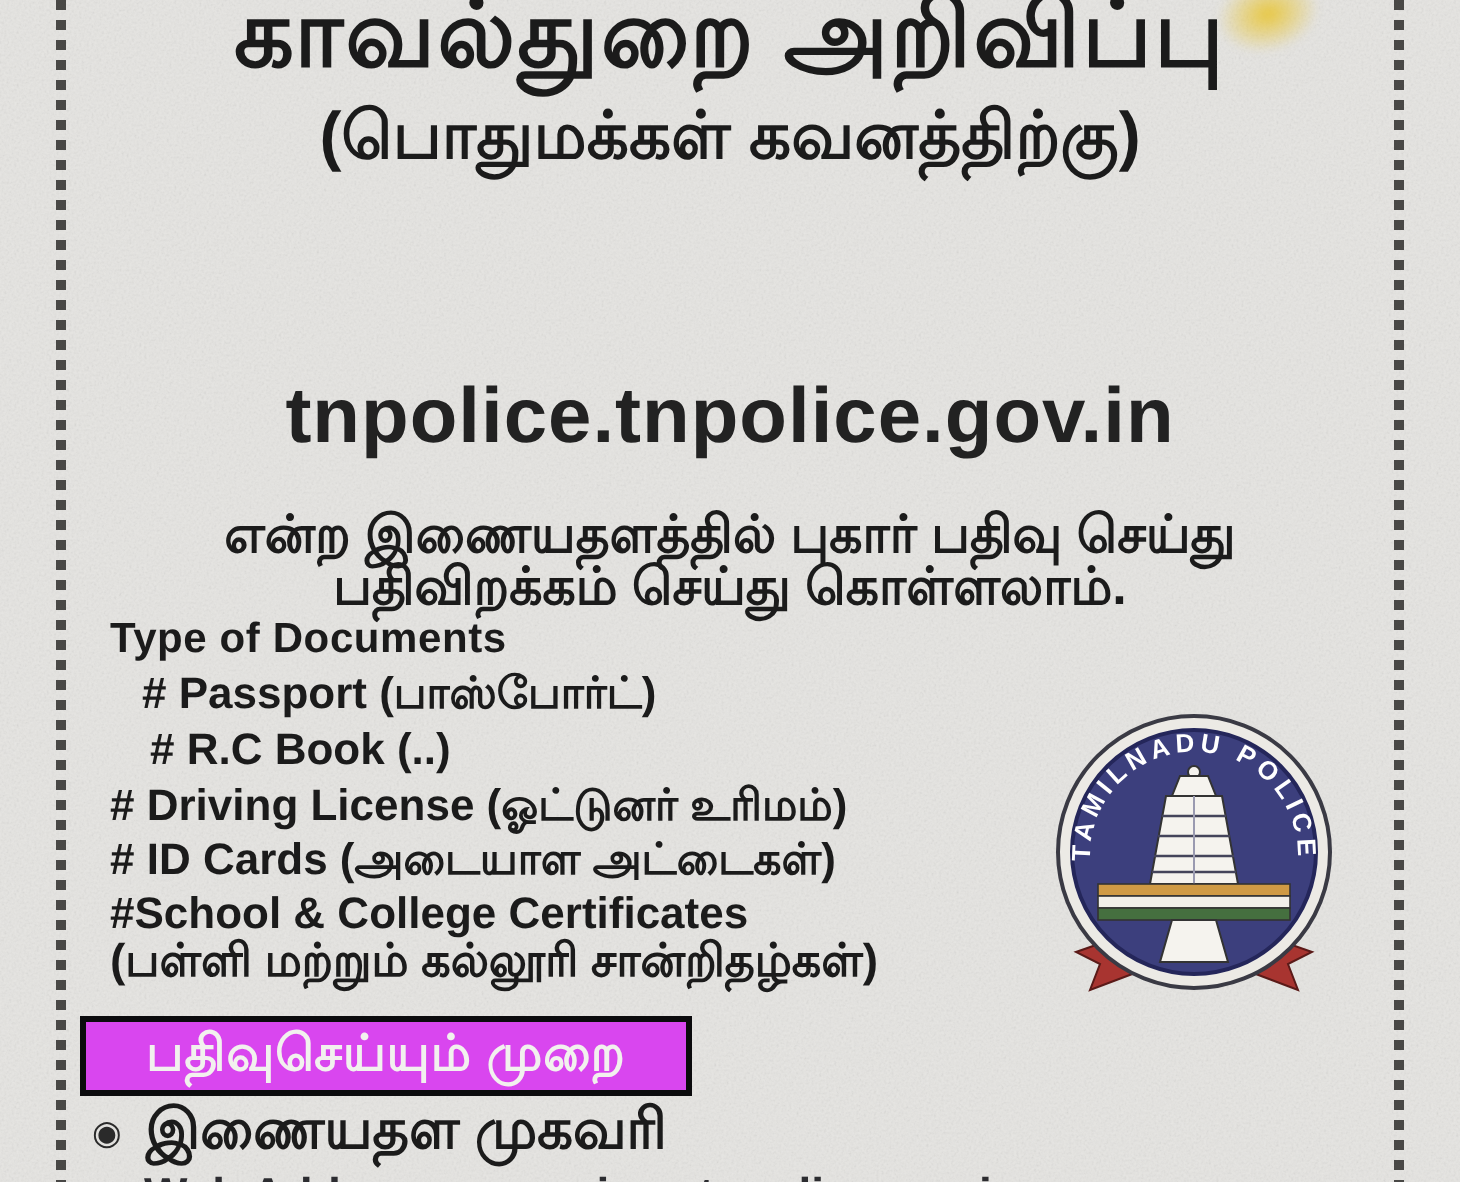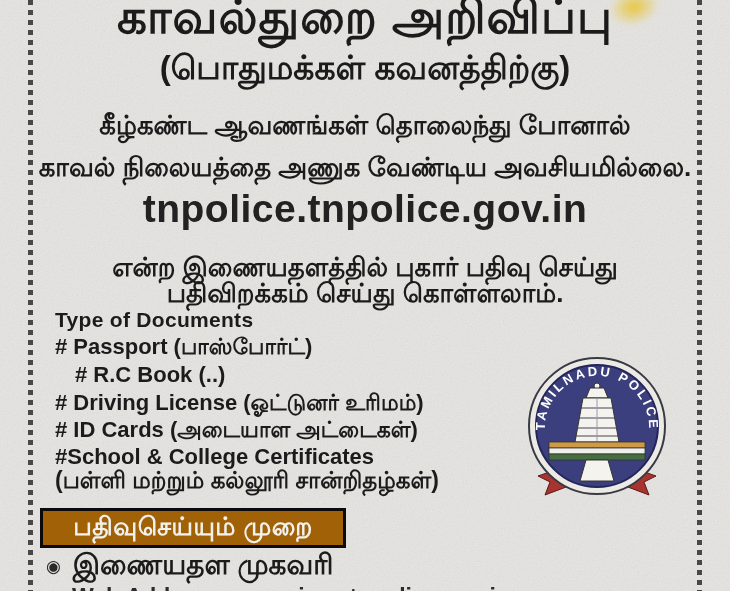--- a/index.html
+++ b/index.html
@@ -22,24 +22,24 @@
   .ctr { position:absolute; left:30px; width:670px; text-align:center; font-weight:bold; }
   .title    { top:-10px; font-size:47px; letter-spacing:1px; line-height:1.15; }
   .subtitle { top:49px;  font-size:33px;text-align:center; }
   .line-a   { top:110px; font-size:26px; }
   .line-b   { top:152px; font-size:26px; }
   .url      { top:187px; font-size:39px; letter-spacing:.5px; color:#222; }
   .line-c   { top:252px; font-size:26px; }
   .line-d   { top:278px; font-size:26px; }
   .docs-heading { position:absolute; left:55px; top:308px; font-size:21px; font-weight:bold; letter-spacing:.3px;text-align:right; }
   .doc-item { position:absolute; left:55px; font-size:22px; font-weight:bold; white-space:nowrap; }
-  .di0 { top:334px; } .di1 { top:362px;margin-left:20px; } .di2 { top:390px; }
+  .di0 { top:334px;margin-left:16px; } .di1 { top:362px;margin-left:20px; } .di2 { top:390px; }
   .di3 { top:417px; } .di4 { top:444px; } .di5 { top:467px; font-size:23px; }
   .proc-banner { position:absolute; left:40px; top:508px; width:300px; height:34px;
-    background:#a16207; border:3px solid #0b0b0d; color:#f2f1ee;
+    background:#d946ef; border:3px solid #0b0b0d; color:#f2f1ee;
     display:flex; align-items:center; justify-content:center;
     font-size:25px; font-weight:bold; letter-spacing:.5px; }
   .step-line { position:absolute; left:46px; top:549px; display:flex; align-items:center; }
   .bullet { font-size:17px; margin-right:12px; color:#2a2a2a; }
   .step-label { font-size:28px; font-weight:bold; }
   .web-address { position:absolute; left:72px; top:584px; font-size:23px; font-weight:bold; color:#2c2c30; white-space:nowrap; }
   .emblem { position:absolute; left:520px; top:354px; }
 </style>
 </head>
 <body>
@@ -53,22 +53,20 @@
     </filter>
     <rect width="730" height="591" filter="url(#grain)"></rect>
   </svg>
 
   <div class="dotted-border left"></div>
   <div class="dotted-border right"></div>
   <div class="yellow-stain"></div>
 
   <div class="ctr title">காவல்துறை அறிவிப்பு</div>
   <div class="ctr subtitle">(பொதுமக்கள் கவனத்திற்கு)</div>
-  <div class="ctr line-a">கீழ்கண்ட ஆவணங்கள் தொலைந்து போனால்</div>
-  <div class="ctr line-b">காவல் நிலையத்தை அணுக வேண்டிய அவசியமில்லை.</div>
   <div class="ctr url">tnpolice.tnpolice.gov.in</div>
   <div class="ctr line-c">என்ற இணையதளத்தில் புகார் பதிவு செய்து</div>
   <div class="ctr line-d">பதிவிறக்கம் செய்து கொள்ளலாம்.</div>
 
   <div class="docs-heading">Type of Documents</div>
   <div class="doc-item di0"># Passport (பாஸ்போர்ட்)</div>
   <div class="doc-item di1"># R.C Book (..)</div>
   <div class="doc-item di2"># Driving License (ஓட்டுனர் உரிமம்)</div>
   <div class="doc-item di4">#School &amp; College Certificates</div>
   <div class="doc-item di3"># ID Cards (அடையாள அட்டைகள்)</div>

